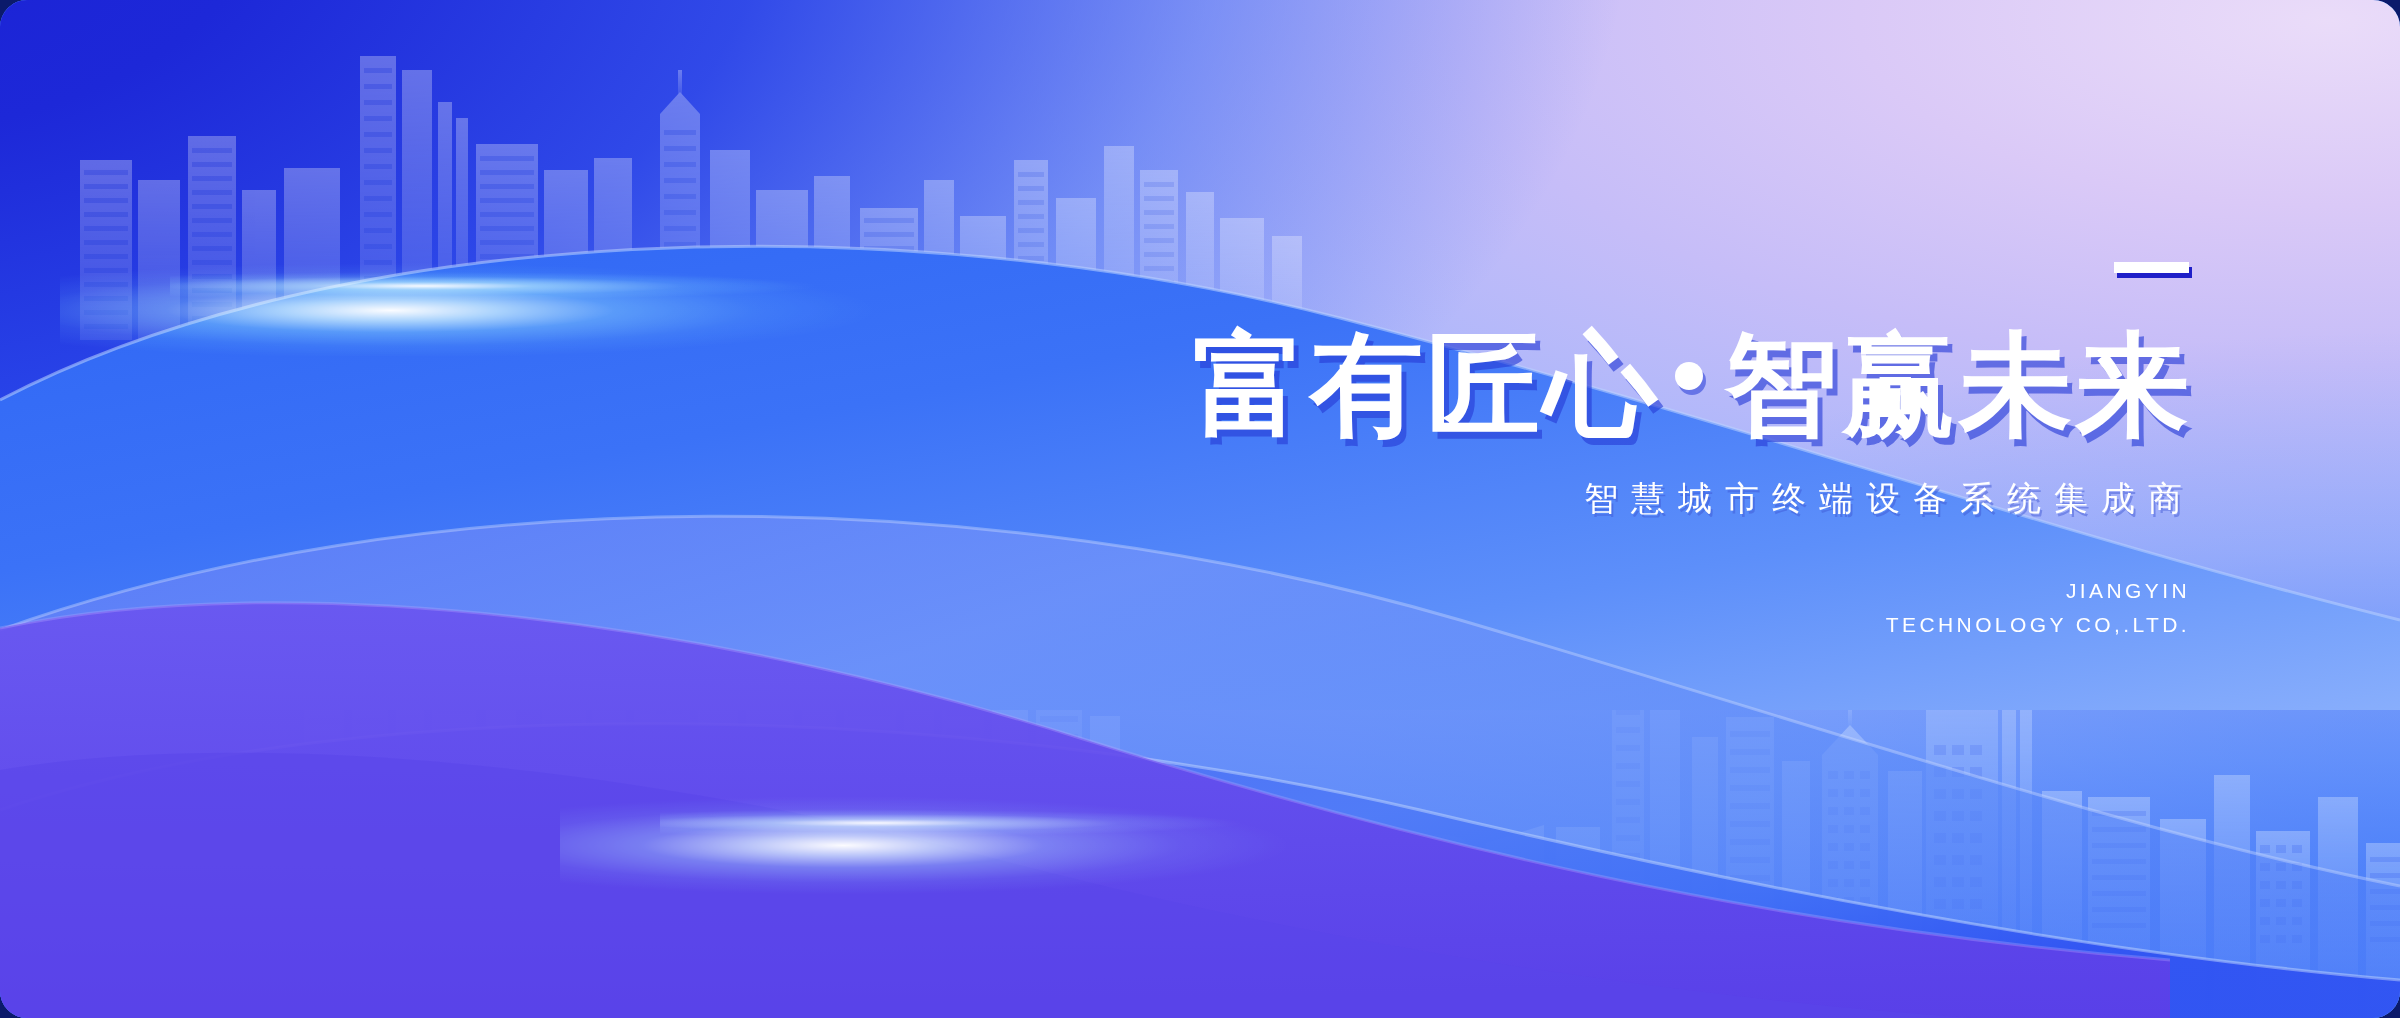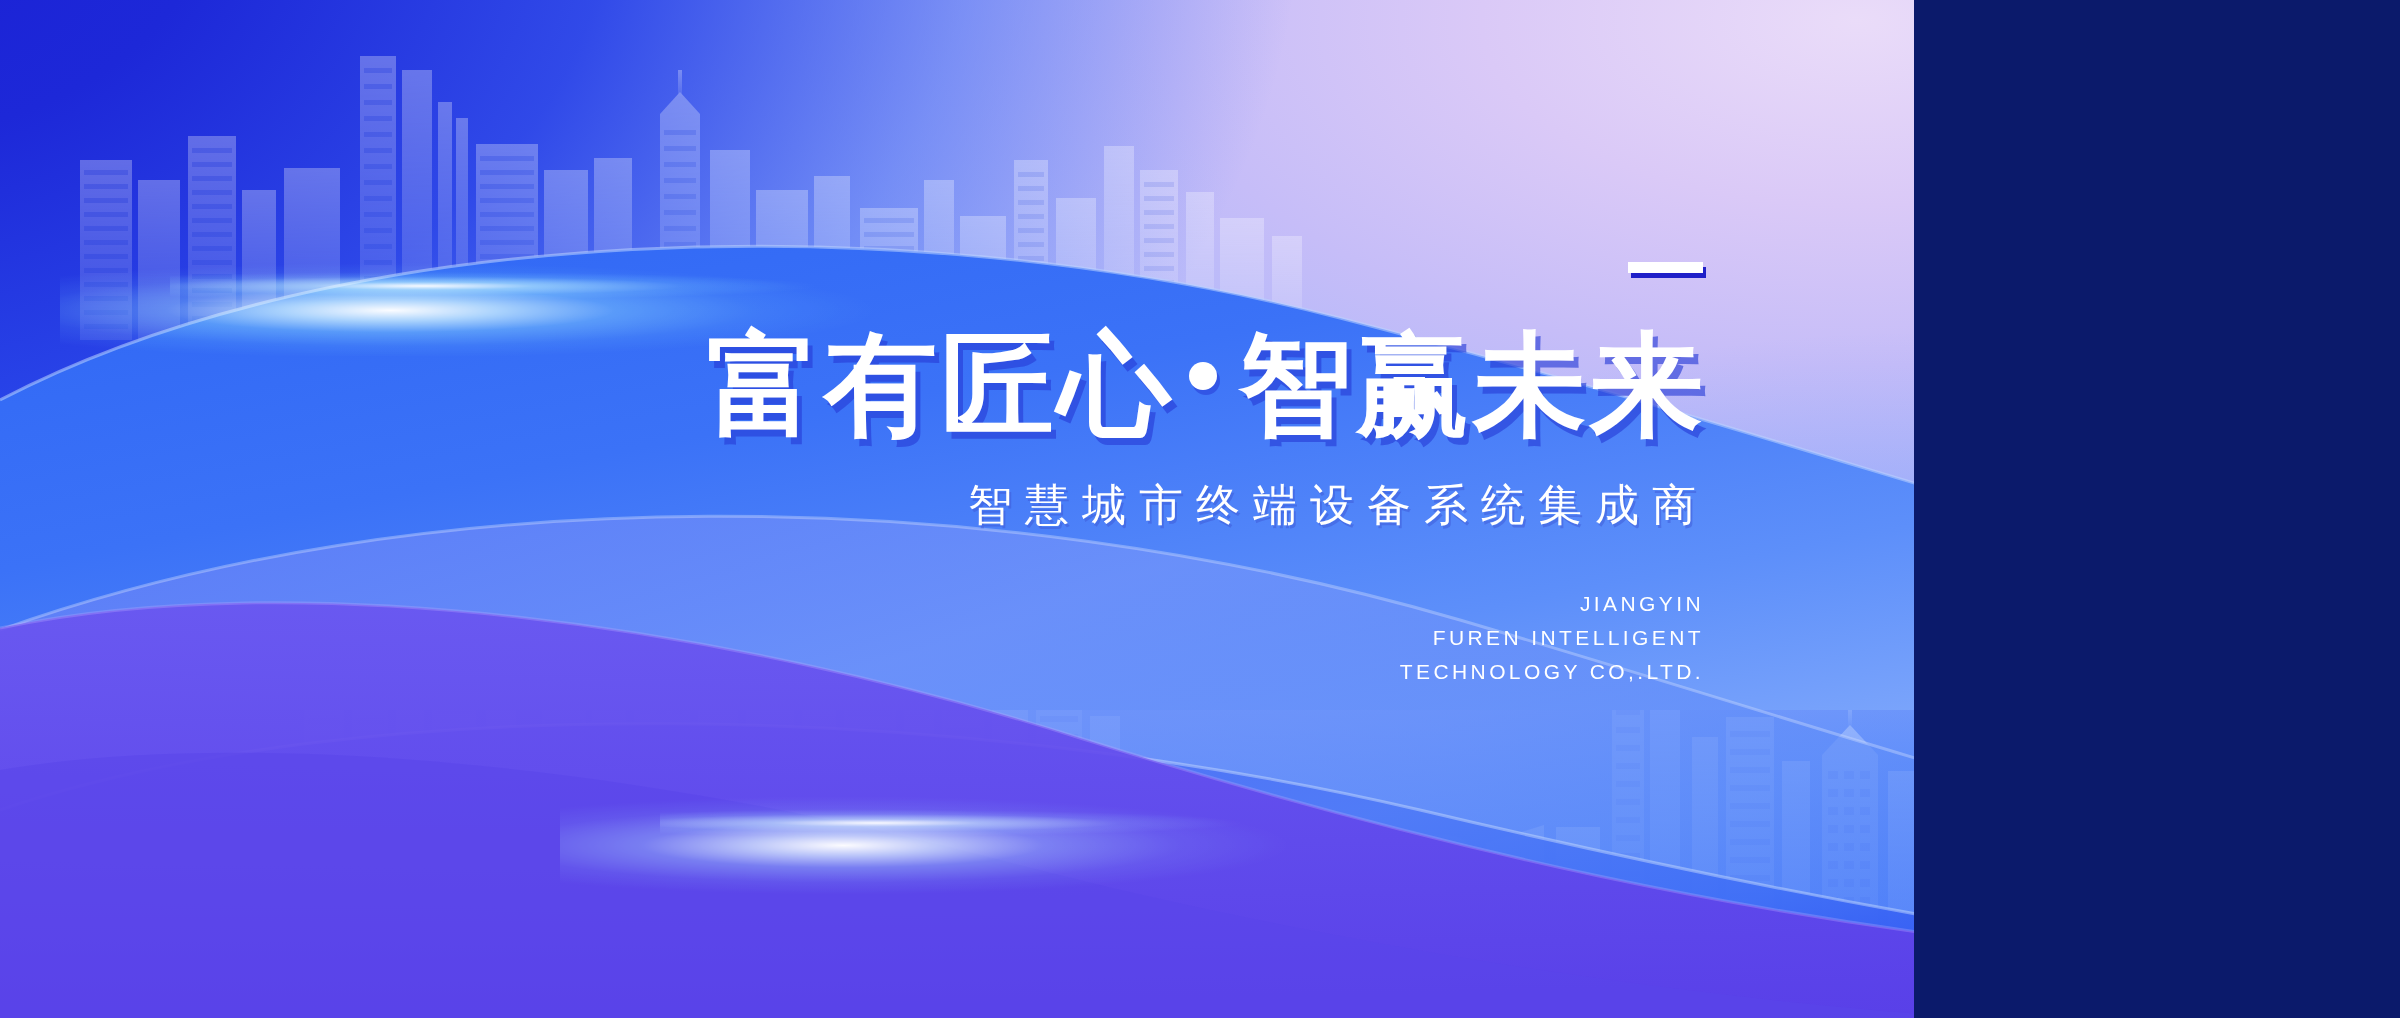--- a/index.html
+++ b/index.html
@@ -2,25 +2,26 @@
 <html><head>
 <meta charset="utf-8">
 <style>
   html, body {
     margin: 0;
     padding: 0;
     background: #0b1a6b;
   }
   #banner {
     position: relative;
-    width: 1914px;
+    width: 2400px;
     height: 1018px;
     overflow: hidden;
     font-family: "Liberation Sans", "DejaVu Sans", sans-serif;
     background: #0f766e;
+    border-radius: 27px;
   }
 
   
   .bg-base {
     position: absolute;
     inset: 0;
     background:
       radial-gradient(140% 130% at 97% 2%,  #eadcf9 0%, #dac9f7 14%, #c6bdf8 26%, #a9b6fb 40%, #7fa2fb 56%, #4f7cf8 72%, #2f55f2 88%, #2237e8 100%),
       linear-gradient(135deg, #1b22d6 0%, #2038e2 30%, #2f5bf2 60%, #6f9bfb 100%);
   }
@@ -121,21 +122,21 @@
     width: 28px;
     height: 28px;
     border-radius: 50%;
     background: #ffffff;
     margin: 0 22px 0 14px;
     text-shadow: none;
     box-shadow: 3px 5px 0 rgba(38,60,215,0.55);
   }
   #subtitle {
     margin: 34px 0 0 0;
-    font-size: 44px;
+    font-size: 34px;
     font-weight: 400;
     color: #ffffff;
     letter-spacing: 13px;
     white-space: nowrap;
     padding-right: 0px;
     text-shadow: 2px 3px 0 rgba(60,85,210,0.45);
   }
   #company-block {
     margin: 52px 0 0 0;
     font-size: 21px;
@@ -860,19 +861,18 @@
     <div>
       <span id="accent-dash"></span>
     </div>
 
     <h1 id="headline"><span>富有匠心</span><span class="dot"></span><span>智赢未来</span></h1>
 
     <div id="subtitle">智慧城市终端设备系统集成商</div>
 
     <div id="company-block">
       <div>JIANGYIN</div>
-      <div>FUREN INTELLIGENT</div>
       <div>TECHNOLOGY CO,.LTD.</div>
     </div>
 
   </div>
 
 </div>
 
 </body></html>

